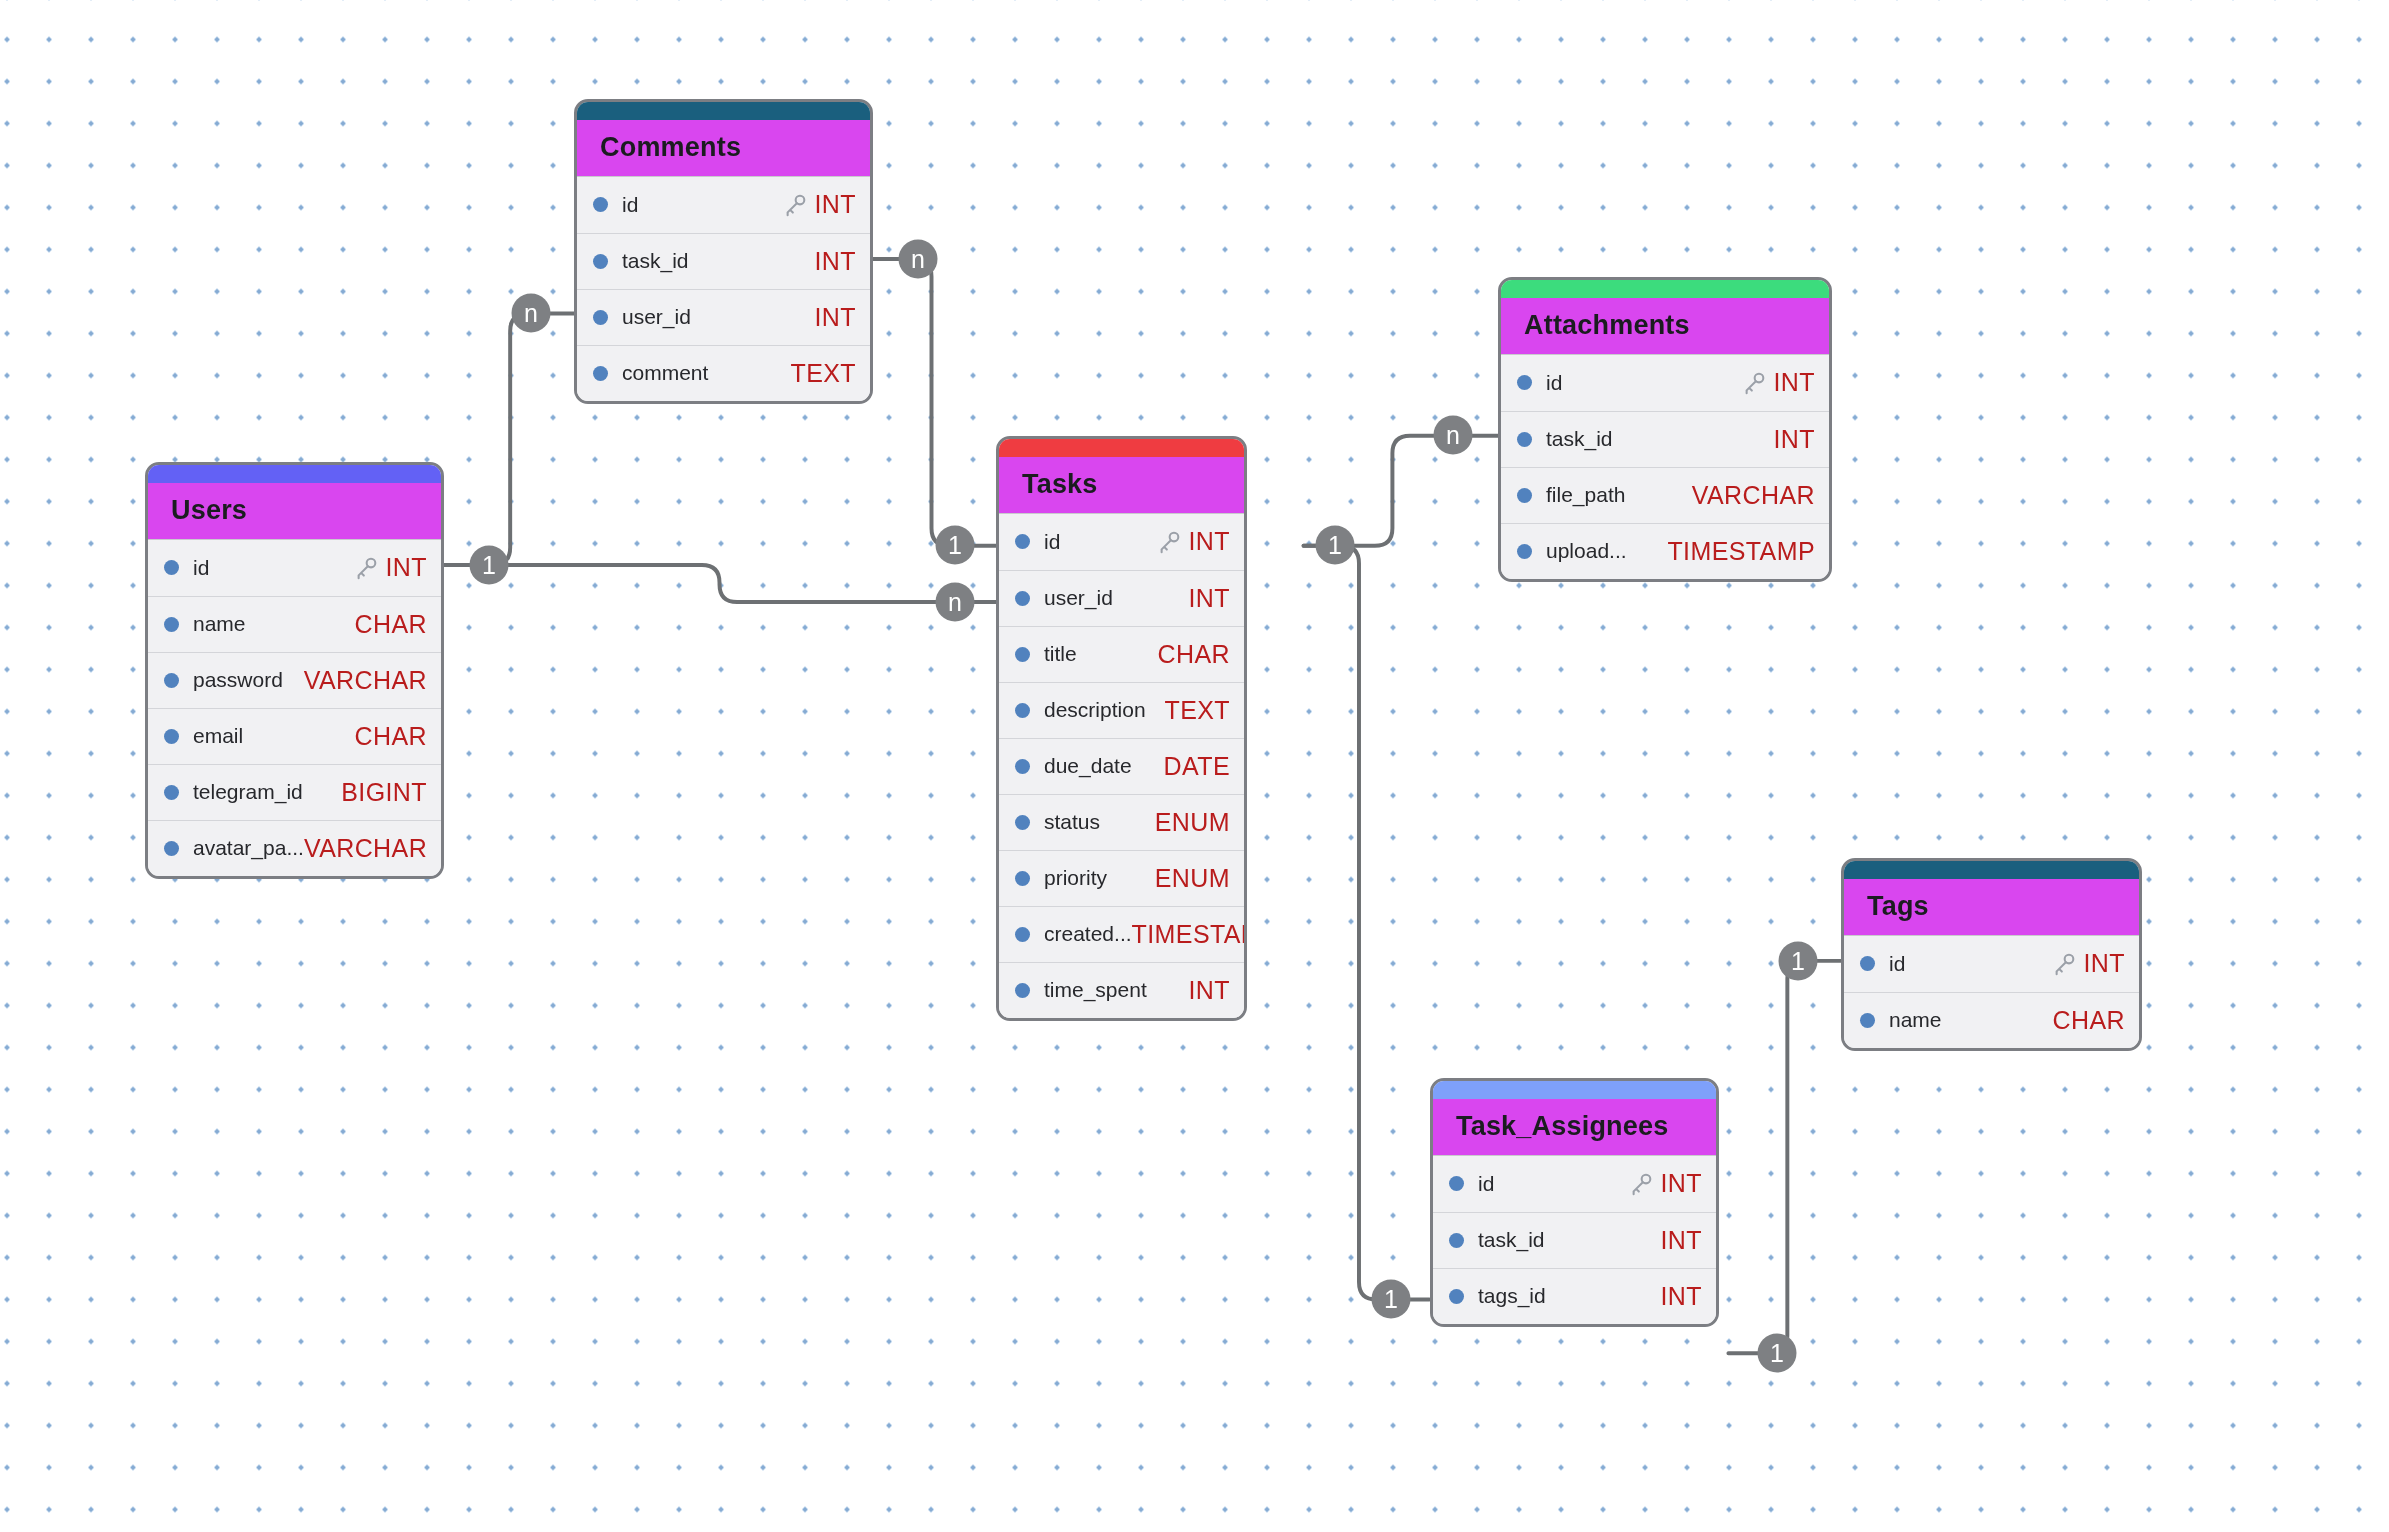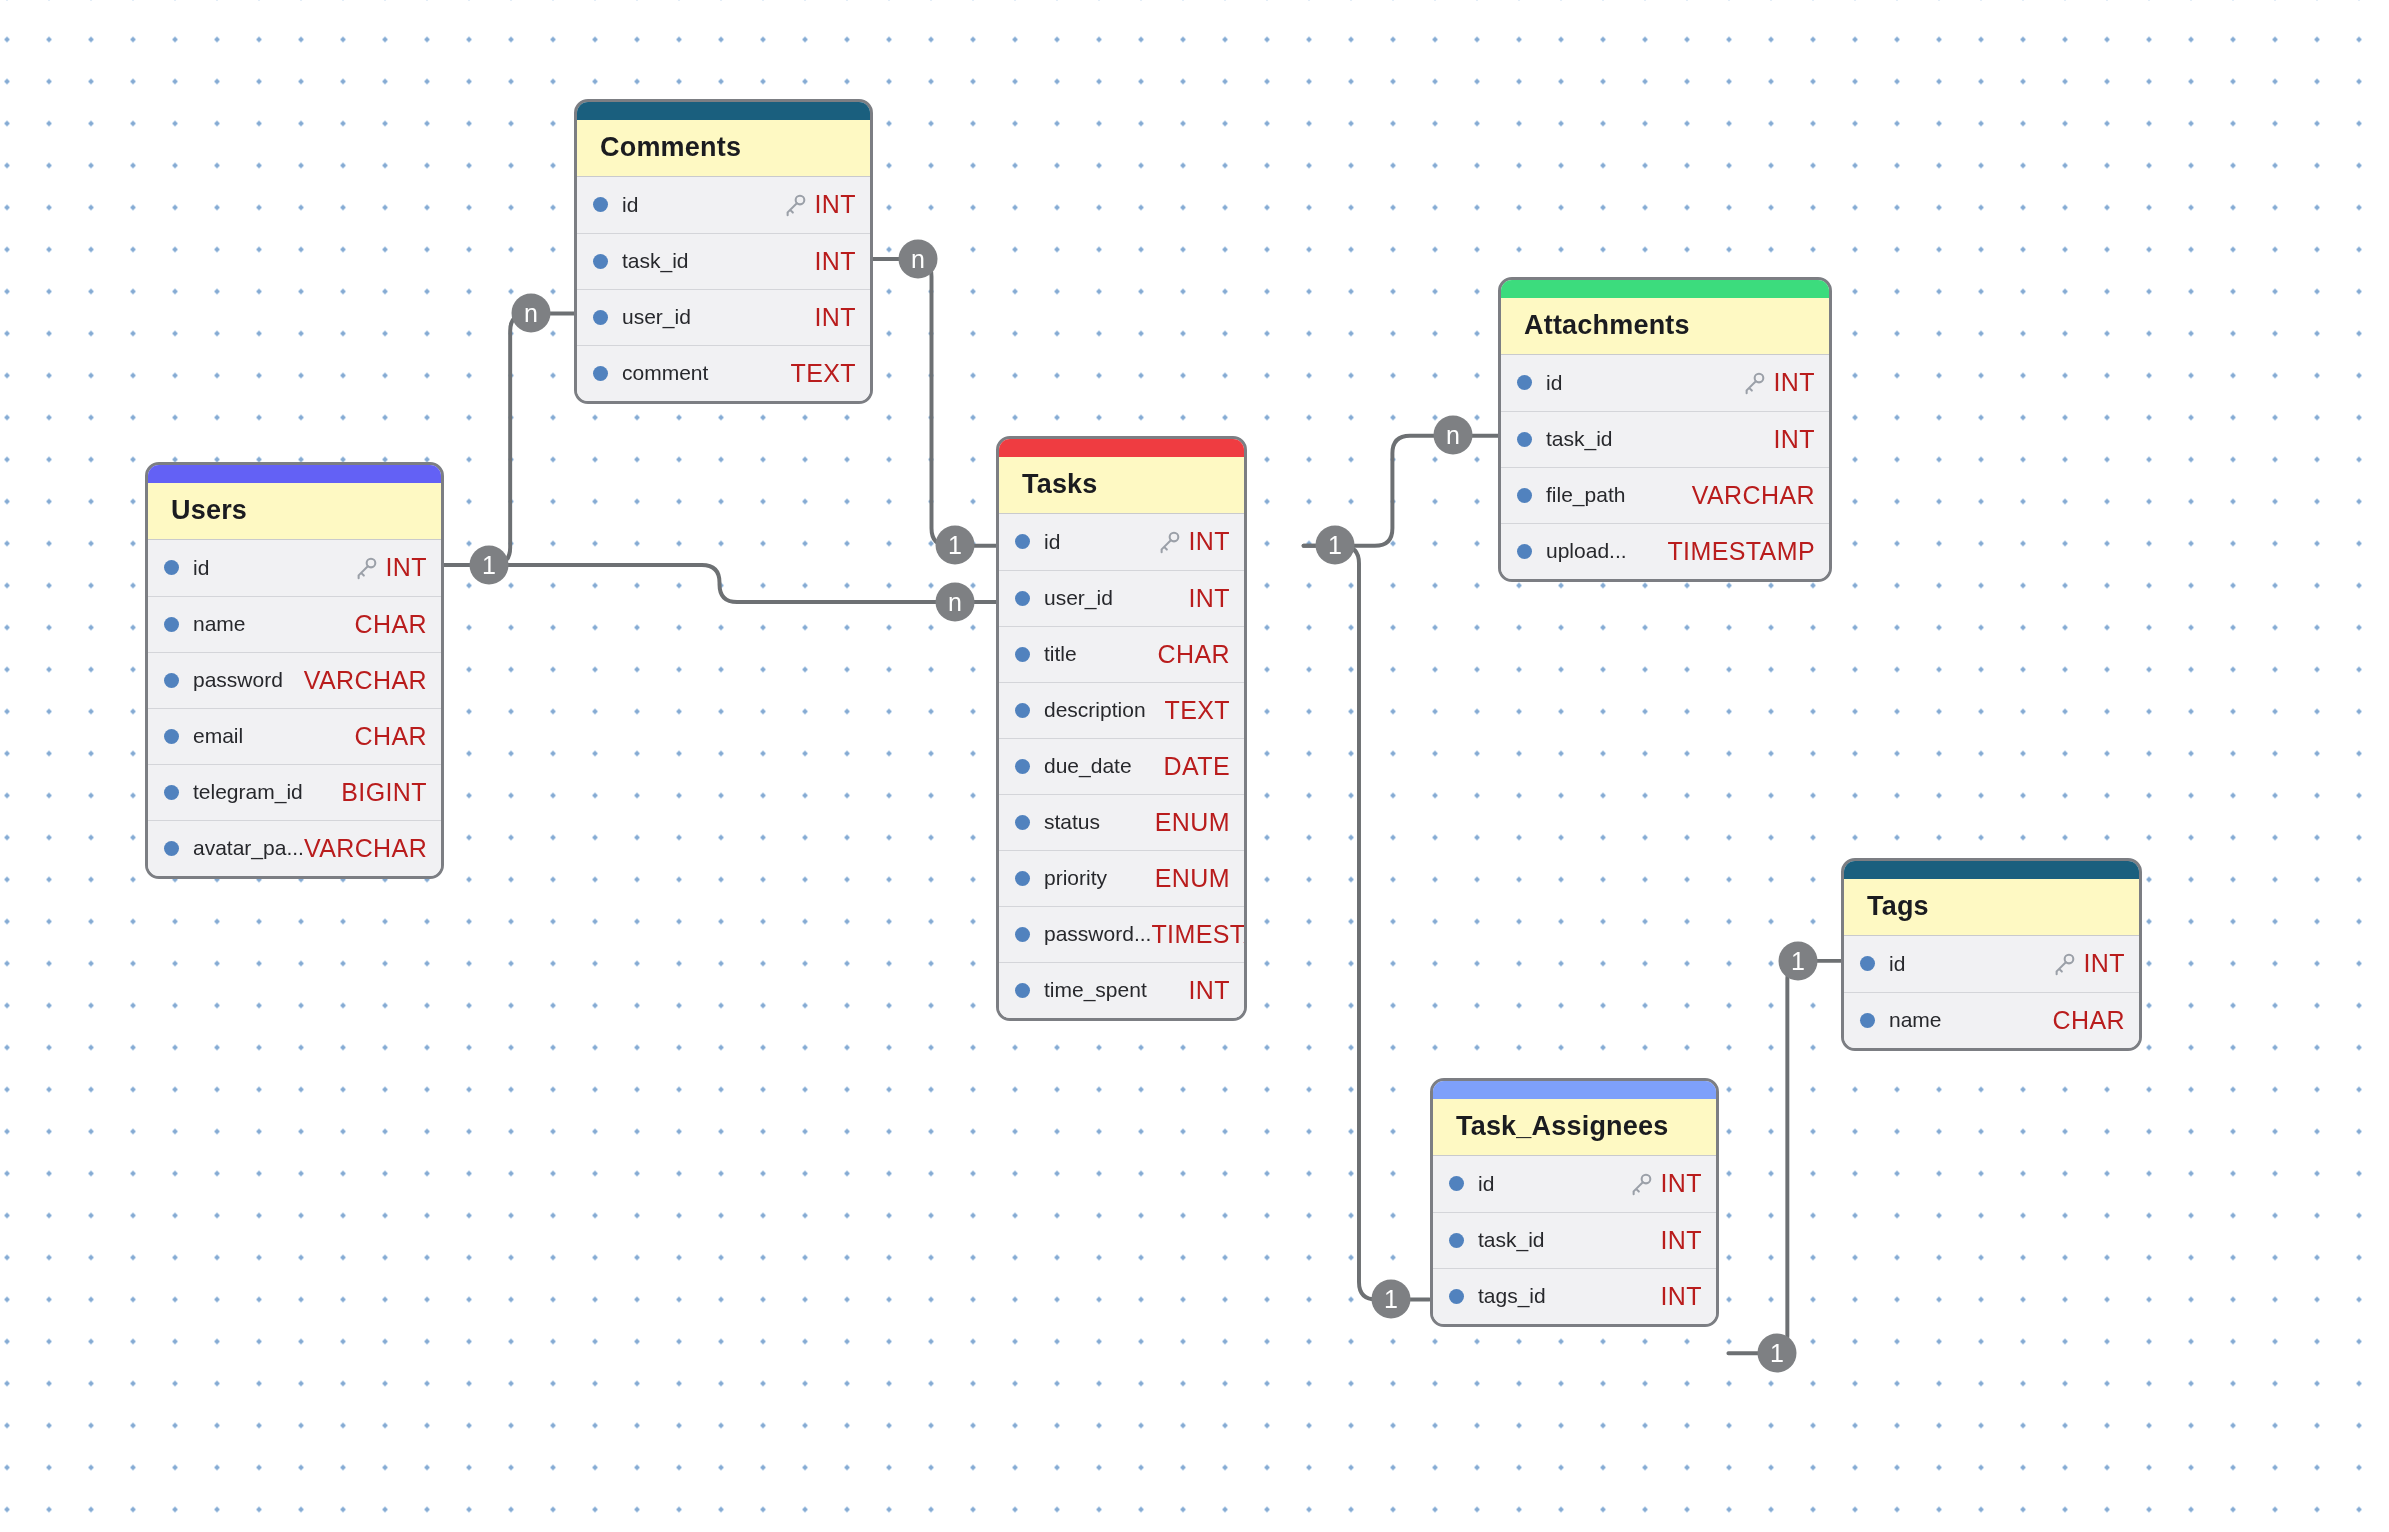--- a/index.html
+++ b/index.html
@@ -19,21 +19,21 @@
   .er-table{
     position:absolute;z-index:2;
     background:#f1f1f3;
     border:3.5px solid #7c7e83;
     border-radius:14px;
     overflow:hidden;
     box-sizing:border-box;
   }
   .accent{height:17.6px;width:100%;}
   .thead{
-    height:57px;background:#fef9c3;display:flex;align-items:center;
+    height:57px;background:#d946ef;display:flex;align-items:center;
     padding-left:23px;border-bottom:1.8px solid #c9cacd;box-sizing:border-box;
   }
   .thead .ttl{font-size:27px;font-weight:700;color:#1b1c20;letter-spacing:0.2px;}
   .frow{
     height:56px;display:flex;align-items:center;
     padding:0 14px 0 16px;box-sizing:border-box;
     background:#f1f1f3;
   }
   .frow + .frow{border-top:1.8px solid #d4d5d9;}
   .fdot{width:15px;height:15px;border-radius:50%;background:#5182be;flex:0 0 auto;margin-right:14px;}
@@ -185,21 +185,21 @@
         <span class="ftype">ENUM</span>
       </div>
       <div class="frow">
         <span class="fdot" style="background: rgb(81, 130, 190);"></span>
         <span class="fname">priority</span>
         <span class="fspacer"></span>
         <span class="ftype">ENUM</span>
       </div>
       <div class="frow">
         <span class="fdot" style="background: rgb(81, 130, 190);"></span>
-        <span class="fname">password...</span>
+        <span class="fname">created...</span>
         <span class="fspacer"></span>
         <span class="ftype">TIMESTAMP</span>
       </div>
       <div class="frow">
         <span class="fdot" style="background: rgb(81, 130, 190);"></span>
         <span class="fname">time_spent</span>
         <span class="fspacer"></span>
         <span class="ftype">INT</span>
       </div>
     </div>

